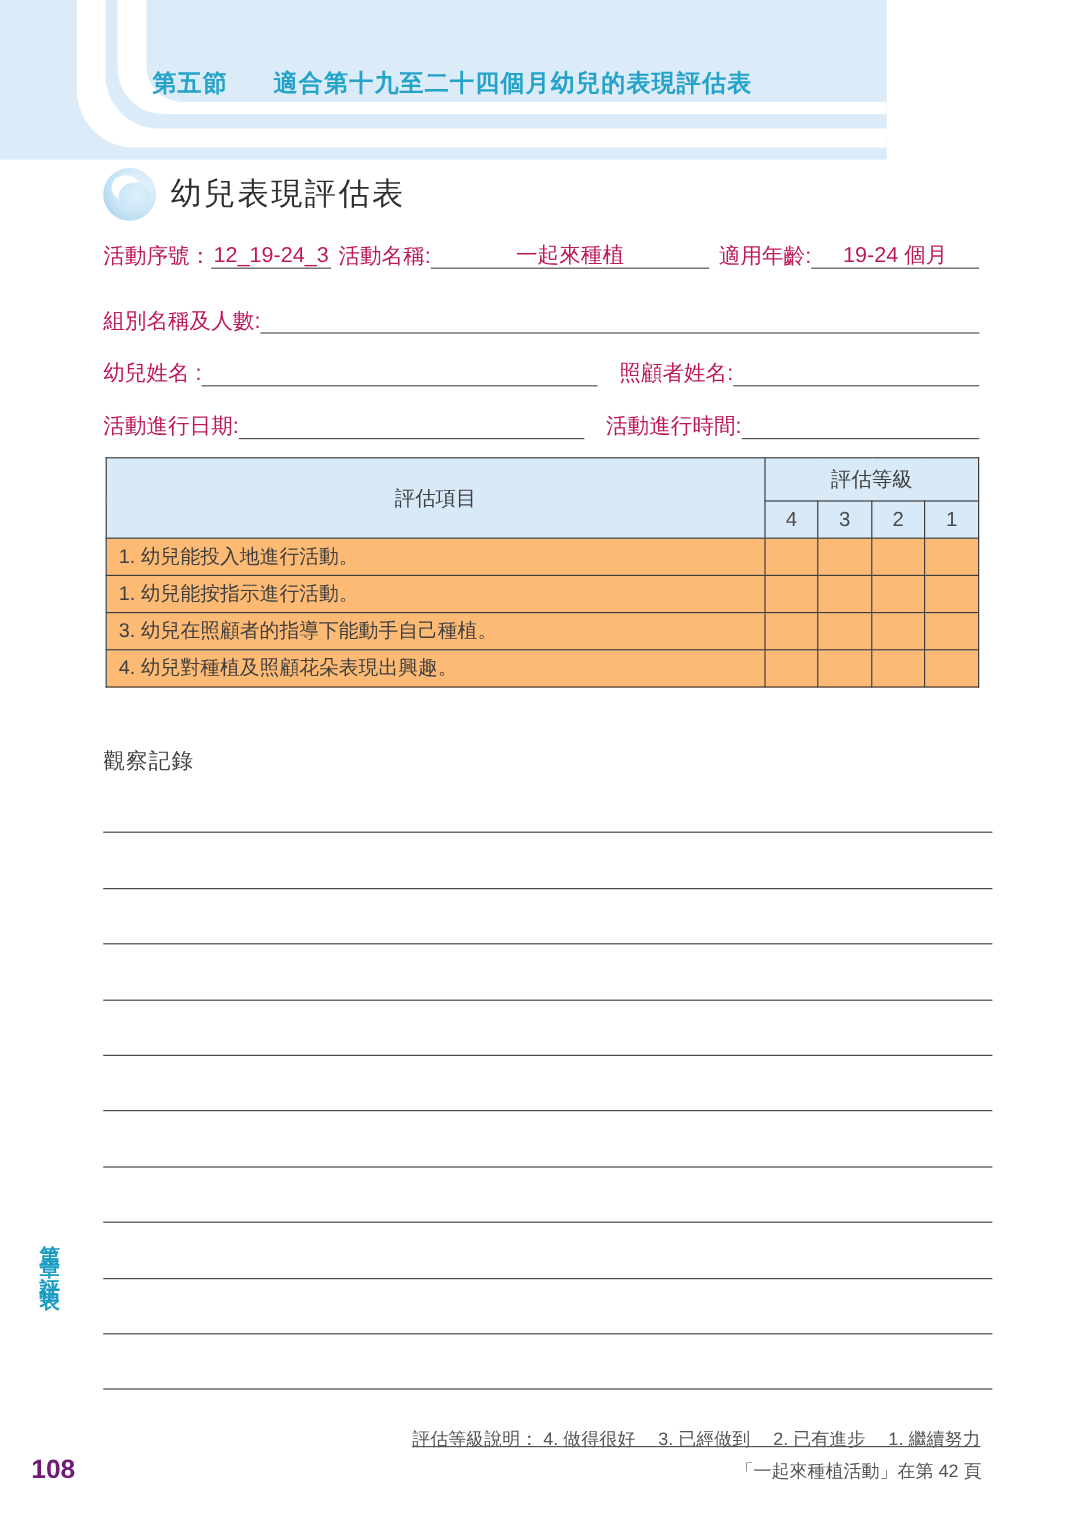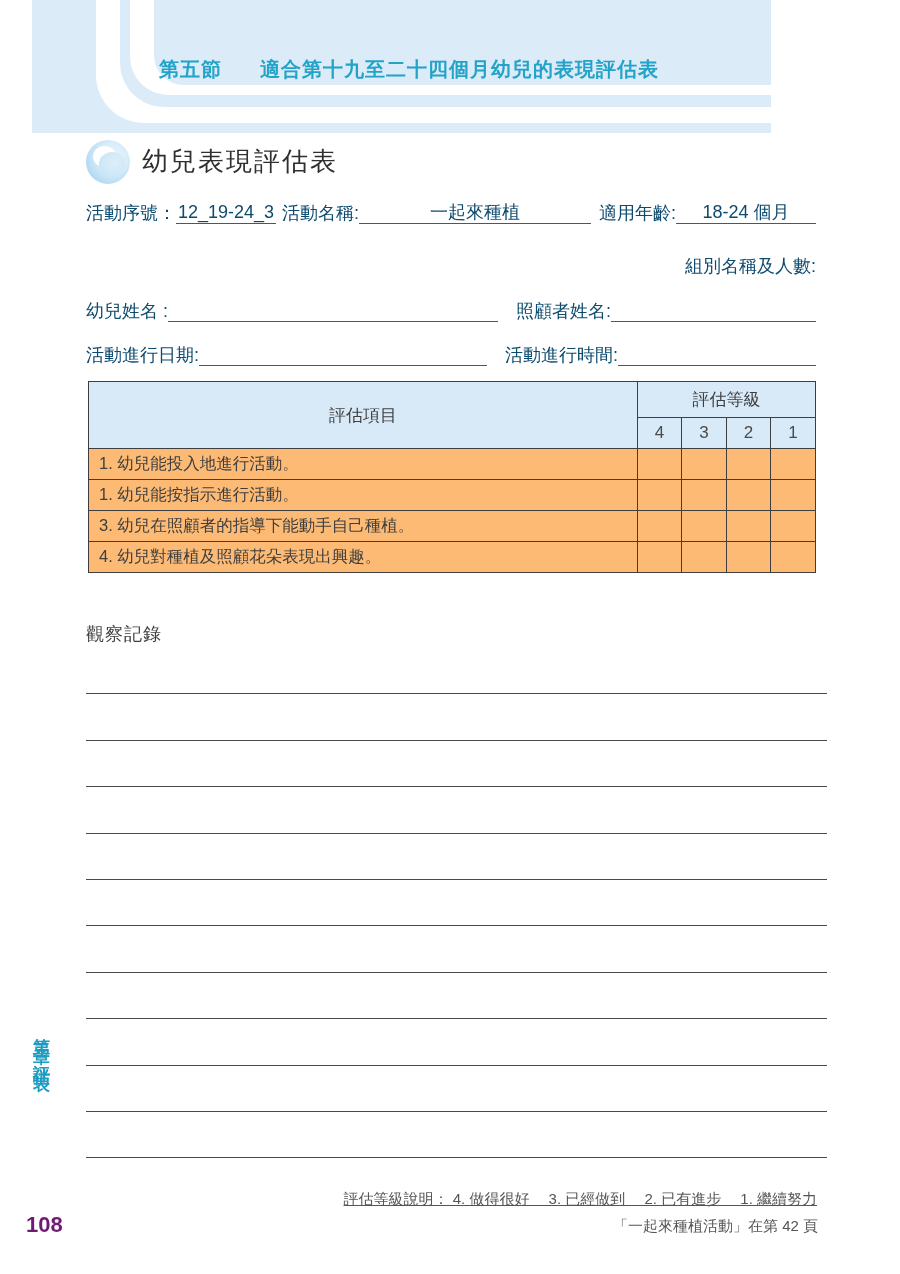--- a/index.html
+++ b/index.html
@@ -2,38 +2,38 @@
 <html><head>
 <meta charset="utf-8">
 <style>
   html,body{margin:0;padding:0;background:#fff;}
   .page{
     position:relative;width:900px;height:1274px;background:#ffffff;
     font-family:"Liberation Sans","DejaVu Sans",sans-serif;
     color:#3f3f3f;overflow:hidden;
   }
   
-  .header-band{position:absolute;left:0;top:0;width:739px;height:133px;background:#dcebf8;overflow:hidden;margin-left:32px;}
+  .header-band{position:absolute;left:0;top:0;width:739px;height:133px;background:#dcebf8;overflow:hidden;}
   .frame{position:absolute;right:0;top:-60px;}
   .frame.outer-white{left:64px;height:183px;background:#ffffff;border-bottom-left-radius:48px;}
   .frame.outer-blue{left:88px;height:167px;background:#dcebf8;border-bottom-left-radius:44px;}
   .frame.inner-white{left:98px;height:155px;background:#ffffff;border-bottom-left-radius:38px;}
   .frame.inner-blue{left:122px;height:145px;background:#dcebf8;border-bottom-left-radius:30px;}
   .section-heading{position:absolute;left:127px;top:56px;display:flex;gap:38px;
     font-size:20px;font-weight:bold;color:#23a3c8;letter-spacing:1px;white-space:nowrap;}
   
   .bubble{position:absolute;left:86px;top:140px;width:44px;height:44px;border-radius:50%;
     background:radial-gradient(circle at 62% 40%, #eaf5fc 0%, #d7ecf9 40%, #b7dcf2 70%, #93cbe9 92%, #85c2e4 100%);}
   .bubble::before{content:"";position:absolute;left:7px;top:6px;width:23px;height:21px;border-radius:50%;background:#ffffff;}
   .bubble::after{content:"";position:absolute;left:13px;top:12px;width:26px;height:24px;border-radius:50%;
     background:radial-gradient(circle at 60% 45%, #ddeffa 0%, #cfe8f7 60%, #c2e1f4 100%);}
   .doc-title{position:absolute;left:142px;top:144px;font-size:26px;font-weight:normal;color:#2f2f2f;letter-spacing:2px;}
   
   .form-row{position:absolute;left:86px;width:730px;display:flex;align-items:flex-end;
-    font-size:18px;color:#0c4a6e;white-space:nowrap;line-height:22px;}
+    font-size:18px;color:#be185d;white-space:nowrap;line-height:22px;}
   .form-row .lbl{flex:0 0 auto;}
   .u-line{display:inline-block;border-bottom:1.4px solid #555;text-align:center;height:22px;}
   .u-flex{flex:1 1 auto;}
   
   .rating-table{position:absolute;left:88px;top:381px;width:727px;border-collapse:collapse;table-layout:fixed;
     font-size:16.5px;color:#3f3f3f;}
   .rating-table th,.rating-table td{border:1.6px solid #3e3e3e;padding:0;font-weight:normal;}
   .rating-table thead th{background:#d8eaf8;text-align:center;font-size:17px;}
   .rating-table .h-top{height:35px;}
   .rating-table .h-num{height:30px;color:#4a4a4a;}
@@ -71,24 +71,24 @@
 
   <div class="bubble"></div>
   <div class="doc-title">幼兒表現評估表</div>
 
   <div class="form-row" style="top:201px;">
     <span class="lbl">活動序號：</span>
     <span class="u-line" style="width:100px;">12_19-24_3</span>
     <span class="lbl" style="margin-left:6px;">活動名稱:</span>
     <span class="u-line u-flex">一起來種植</span>
     <span class="lbl" style="margin-left:8px;">適用年齡:</span>
-    <span class="u-line" style="width:140px;">18-24 個月</span>
+    <span class="u-line" style="width:140px;">19-24 個月</span>
   </div>
 
-  <div class="form-row" style="top:255px;flex-direction:column;">
+  <div class="form-row" style="top:255px;">
     <span class="lbl">組別名稱及人數:</span>
     <span class="u-line u-flex"></span>
   </div>
 
   <div class="form-row" style="top:299px;">
     <span class="lbl">幼兒姓名 :</span>
     <span class="u-line u-flex" style="margin-right:18px;"></span>
     <span class="lbl">照顧者姓名:</span>
     <span class="u-line" style="width:205px;"></span>
   </div>

